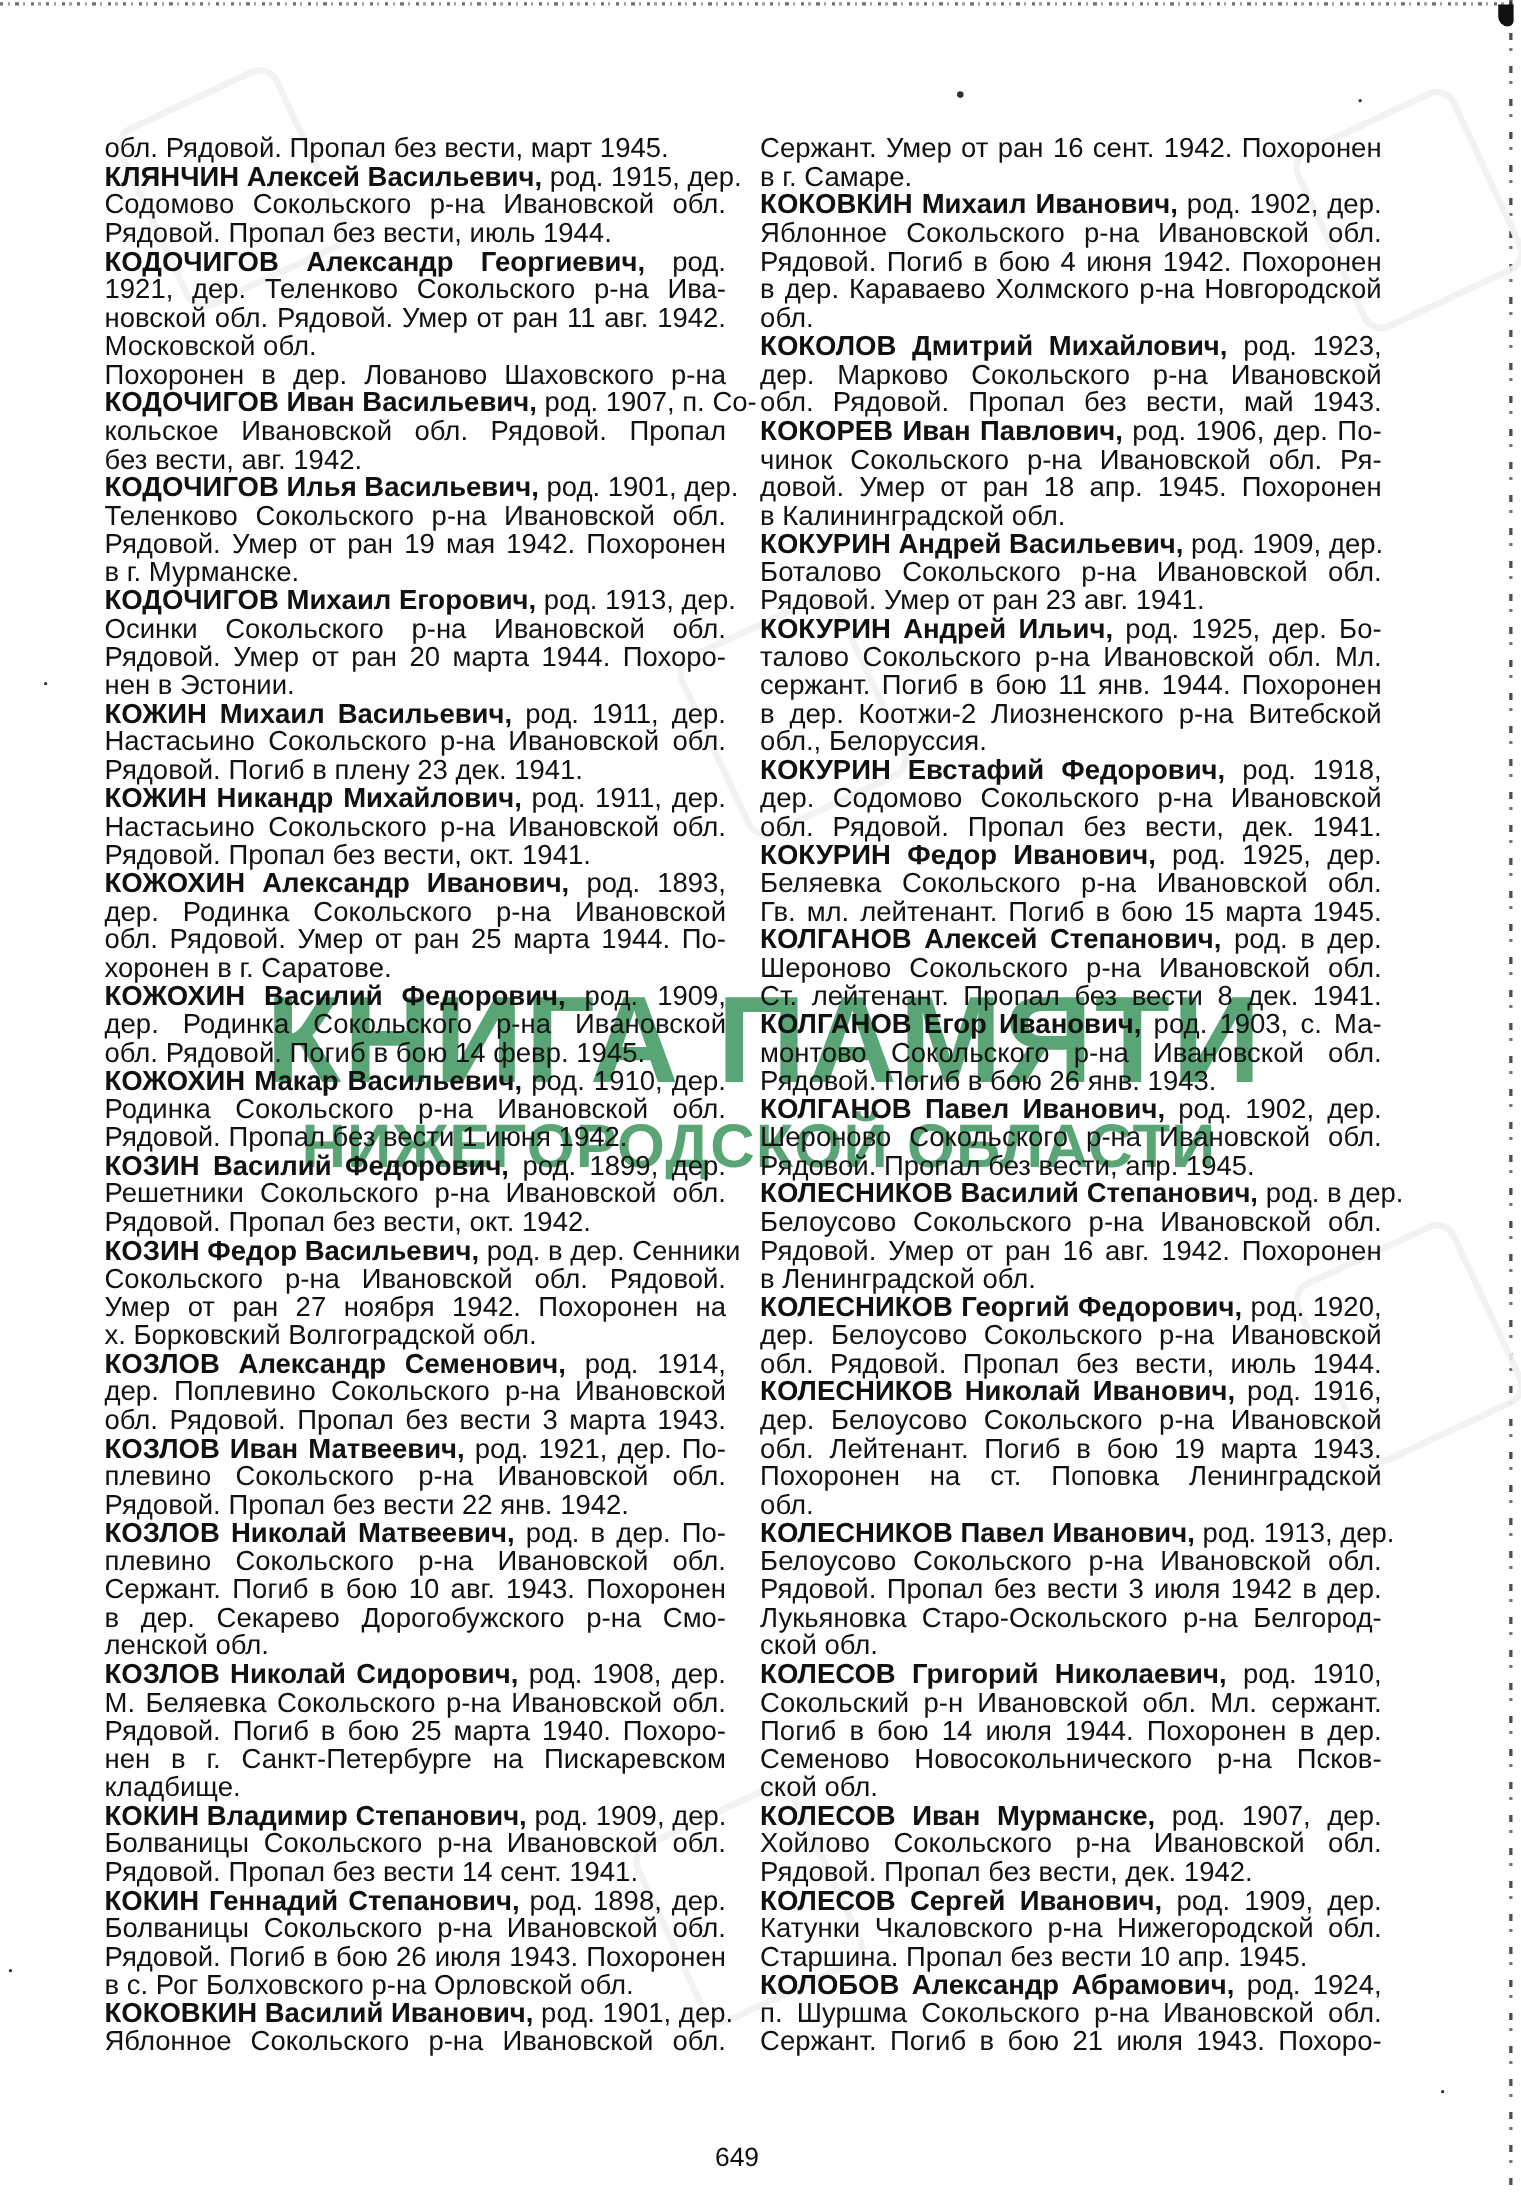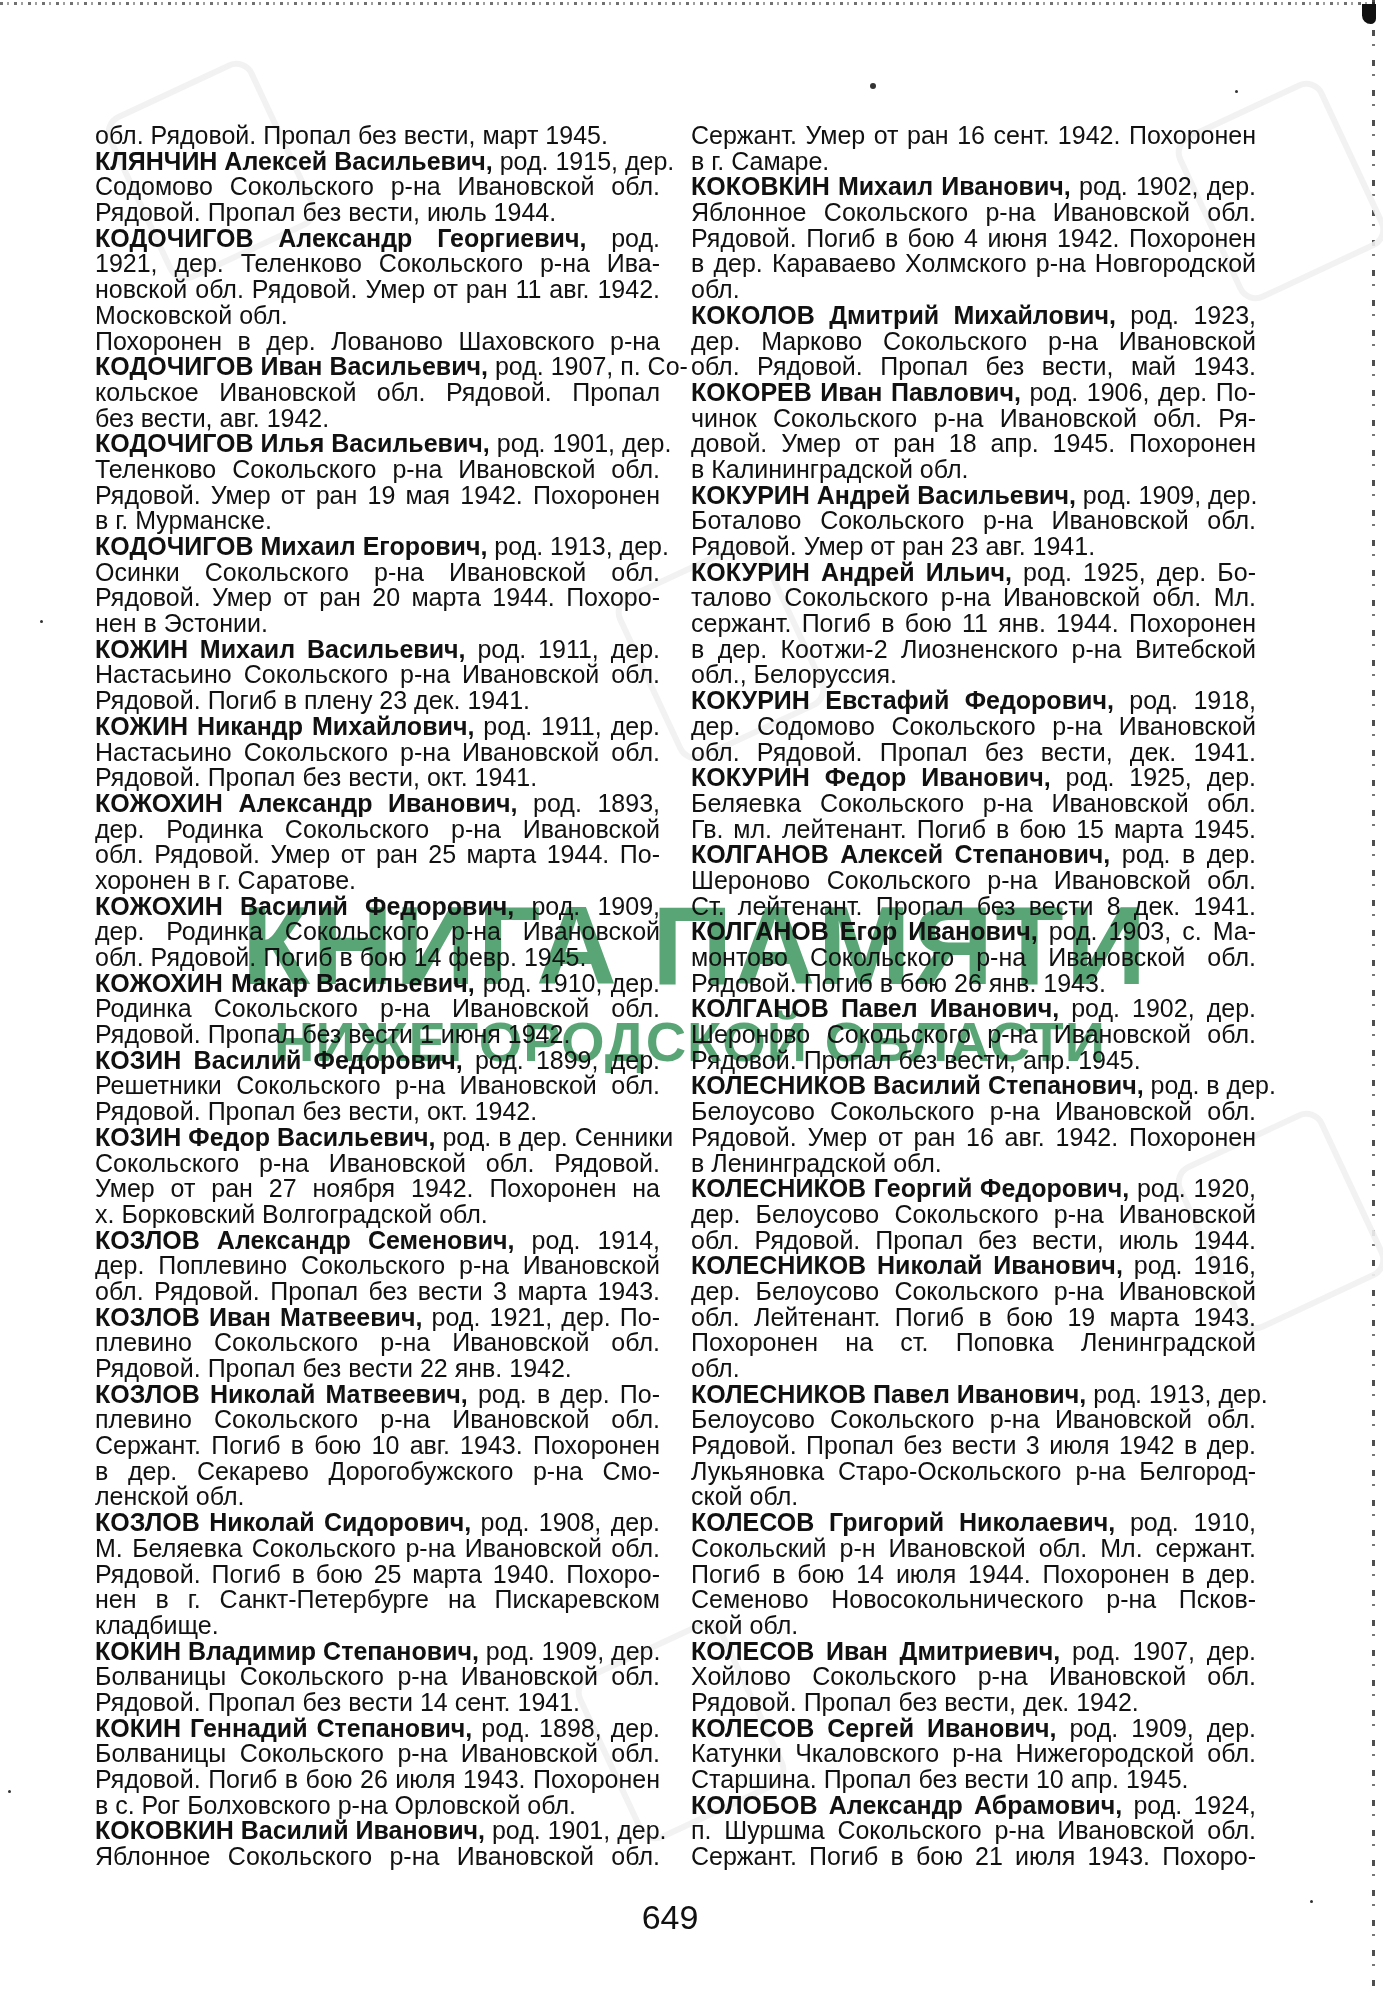--- a/index.html
+++ b/index.html
@@ -34,22 +34,22 @@
     font-size:25px; line-height:25.7px;
   }
   .col-left { left:95px; }
   .col-right { left:691px; }
   .line {
     display:block; height:25.7px; white-space:nowrap; text-align:justify; text-align-last:justify;
   }
   .line.last { text-align-last:left; }
   .line b { font-weight:bold; }
   .page-number {
-    position:absolute; left:640px; top:1898px; width:60px; text-align:center;
-    font-size:34px; font-family:"Liberation Sans", sans-serif;
+    position:absolute; left:640px; top:1948px; width:60px; text-align:center;
+    font-size:24px; font-family:"Liberation Sans", sans-serif;
   }
   .speck { position:absolute; width:3px; height:3px; background:#333; border-radius:50%; }
 </style>
 </head>
 <body>
 
 <div class="top-edge"></div>
 <div class="right-edge"></div>
 <div class="corner-blot"></div>
 
@@ -185,21 +185,21 @@
     <span class="line"><b>КОЛЕСНИКОВ Павел Иванович,</b><span> род. 1913, дер.</span></span>
     <span class="line"><span>Белоусово Сокольского р-на Ивановской обл.</span></span>
     <span class="line"><span>Рядовой. Пропал без вести 3 июля 1942 в дер.</span></span>
     <span class="line"><span>Лукьяновка Старо-Оскольского р-на Белгород-</span></span>
     <span class="line last"><span>ской обл.</span></span>
     <span class="line"><b>КОЛЕСОВ Григорий Николаевич,</b><span> род. 1910,</span></span>
     <span class="line"><span>Сокольский р-н Ивановской обл. Мл. сержант.</span></span>
     <span class="line"><span>Погиб в бою 14 июля 1944. Похоронен в дер.</span></span>
     <span class="line"><span>Семеново Новосокольнического р-на Псков-</span></span>
     <span class="line last"><span>ской обл.</span></span>
-    <span class="line"><b>КОЛЕСОВ Иван Дмитриевич,</b><span> род. 1907, дер.</span></span>
+    <span class="line"><b>КОЛЕСОВ Иван Мурманске,</b><span> род. 1907, дер.</span></span>
     <span class="line"><span>Хойлово Сокольского р-на Ивановской обл.</span></span>
     <span class="line last"><span>Рядовой. Пропал без вести, дек. 1942.</span></span>
     <span class="line"><b>КОЛЕСОВ Сергей Иванович,</b><span> род. 1909, дер.</span></span>
     <span class="line"><span>Катунки Чкаловского р-на Нижегородской обл.</span></span>
     <span class="line last"><span>Старшина. Пропал без вести 10 апр. 1945.</span></span>
     <span class="line"><b>КОЛОБОВ Александр Абрамович,</b><span> род. 1924,</span></span>
     <span class="line"><span>п. Шуршма Сокольского р-на Ивановской обл.</span></span>
     <span class="line"><span>Сержант. Погиб в бою 21 июля 1943. Похоро-</span></span>
   </div>
 

